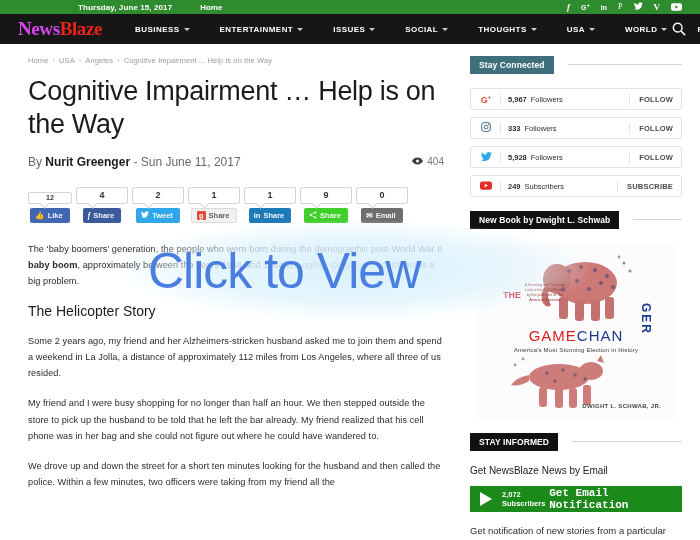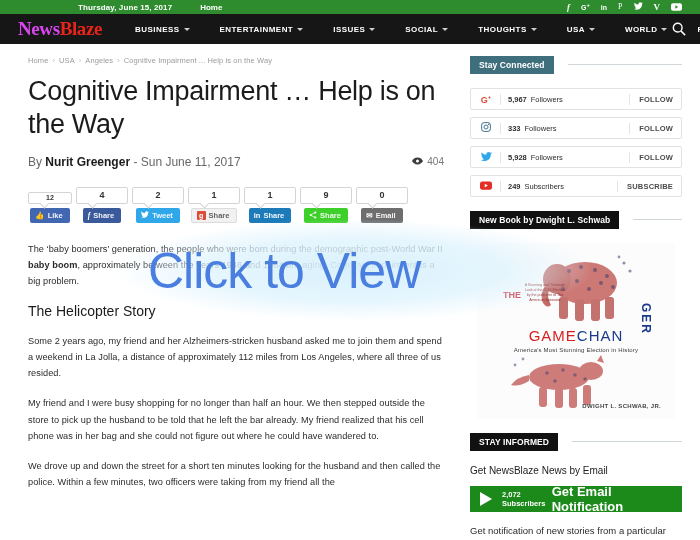--- a/index.html
+++ b/index.html
@@ -128,22 +128,22 @@
     color:#444; letter-spacing:.3px; font-weight:bold;}
   .bk-blurb { position:absolute; left:46px; top:40px; width:44px; font-size:3.6px;
     color:#8a1f1f; text-align:center; line-height:1.35;}
 
   .si-head { font-size:10px; color:#222; margin:6px 0 10px; }
   .sub-bar { background:#1b8a1b; height:26px; display:flex; align-items:center;
     padding:4px 10px; margin-bottom:12px; }
   .sub-bar .play { width:0;height:0;border-top:7px solid transparent;
     border-bottom:7px solid transparent;border-left:12px solid #fff; margin-right:10px;}
   .sub-bar .cnt { color:#fff; font-size:7.5px; font-weight:bold; }
-  .sub-bar .cta { color:#fff; font-size:13px; font-weight:bold; margin-left:auto;
-    margin-right:16px; }
+  .sub-bar .cta { color:#fff; font-size:11px; font-weight:bold; margin-left:auto;
+    margin-right:16px;font-family:Liberation Mono, monospace; }
   .si-note { font-size:9.5px; color:#2b2b2b; line-height:1.55; }
 </style>
 </head>
 <body>
 
 <div class="topbar">
   <span class="date">Thursday, June 15, 2017</span>
   <span class="home">Home</span>
   <span class="socials">
     <span style="font-family:'Liberation Serif',serif;font-style:italic;font-weight:bold;">f</span>

